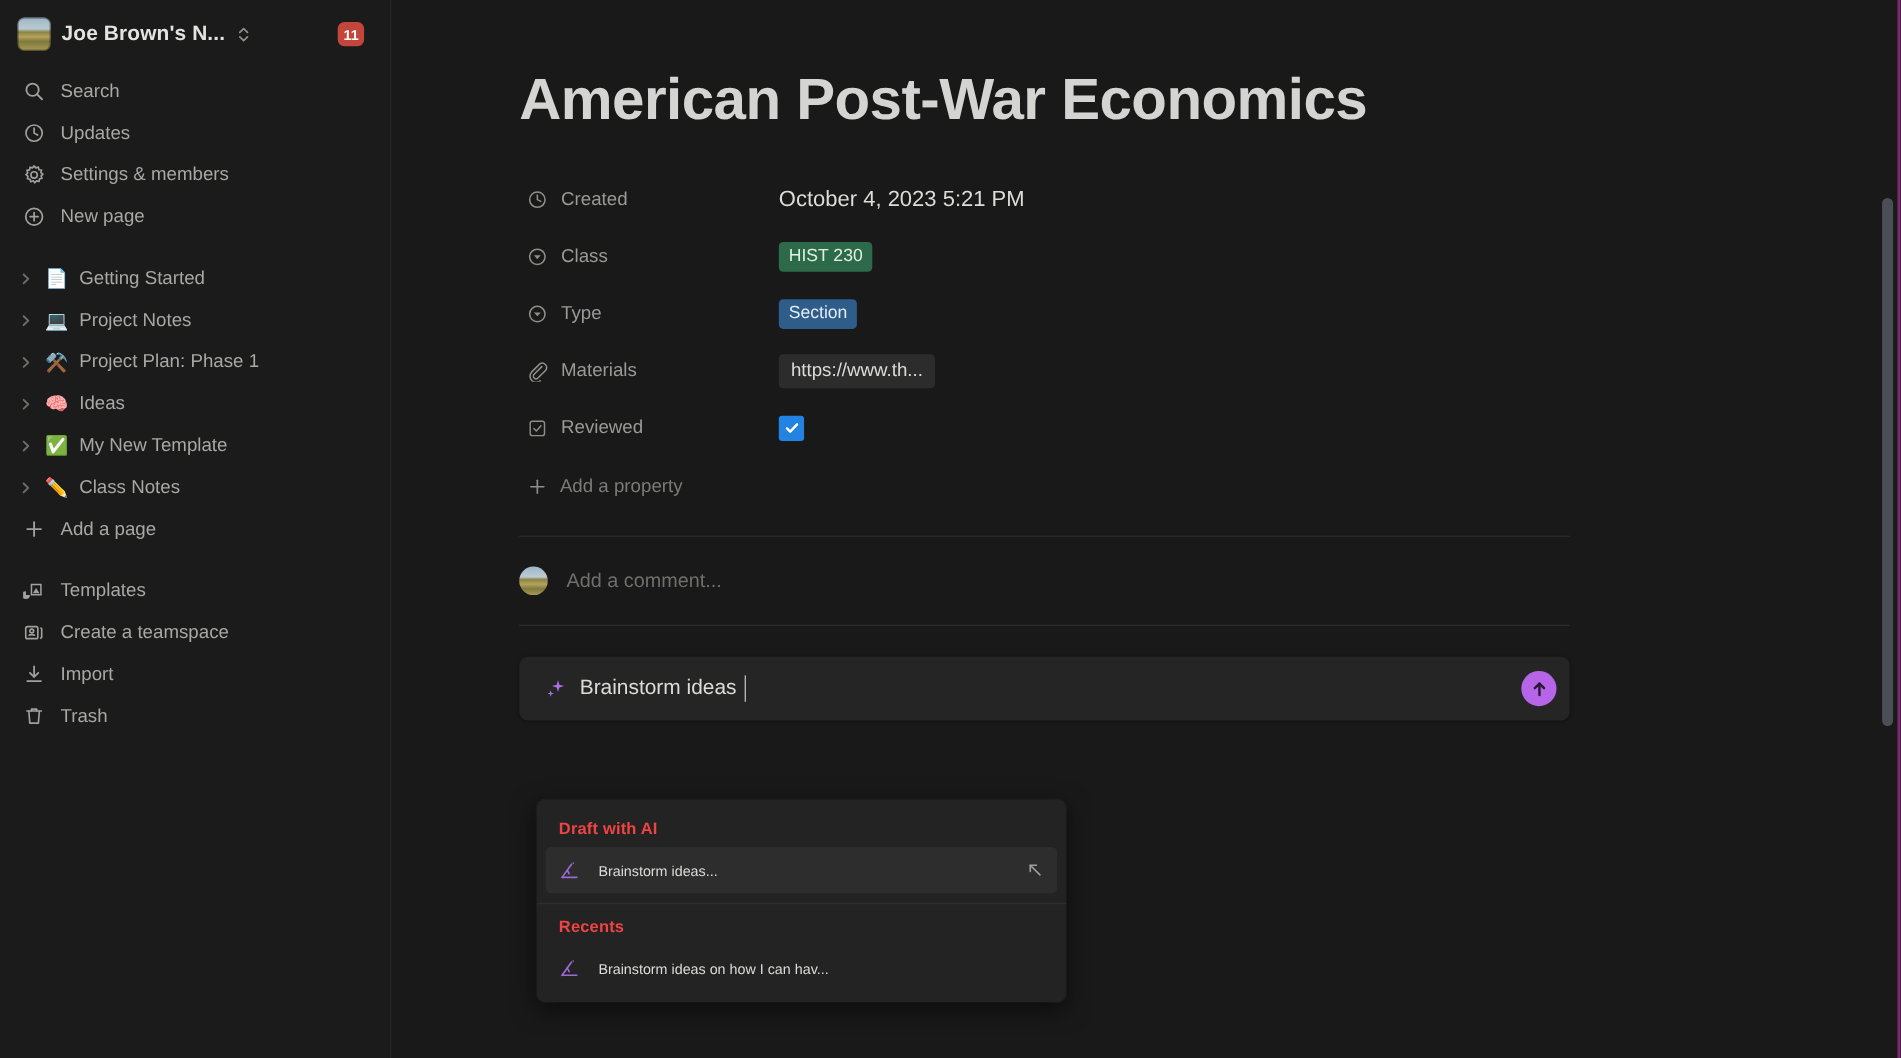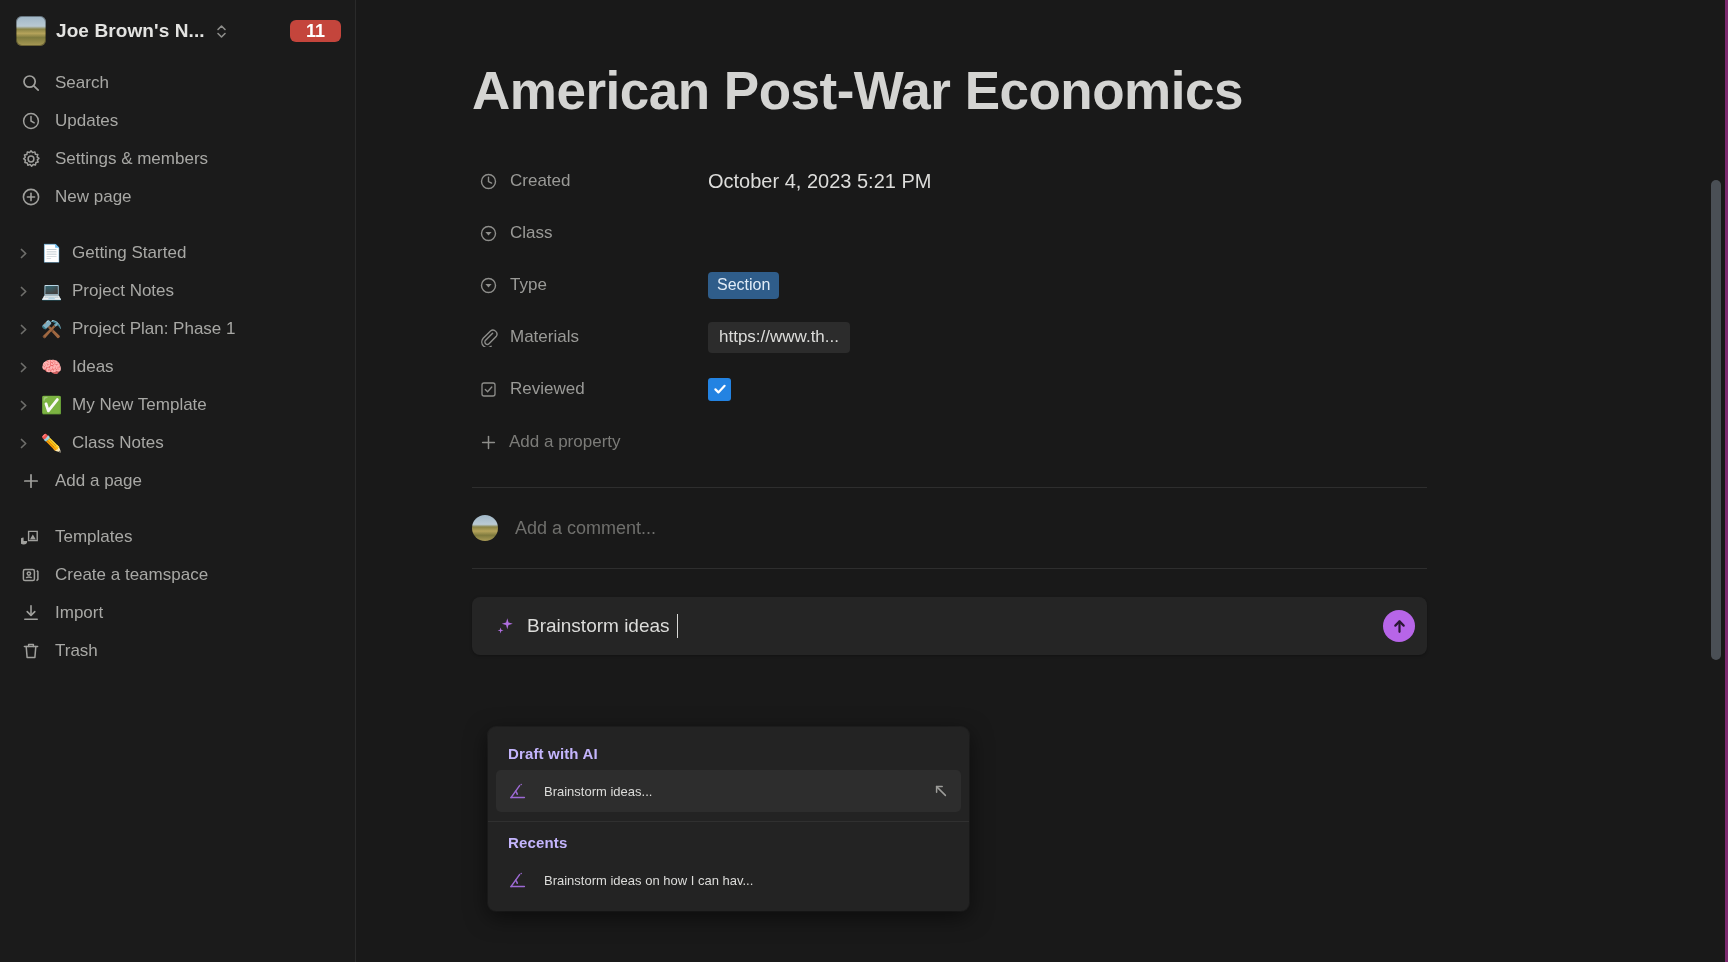--- a/index.html
+++ b/index.html
@@ -60,29 +60,30 @@
   .ws-chevrons {
     color: #8d8d8a;
     flex: 0 0 auto;
     display: flex;
     align-items: center;
   }
   .ws-spacer { flex: 1 1 auto; }
   .ws-badge {
     background: #c4453c;
     color: #fff;
-    font-size: 18px;
+    font-size: 13px;
     font-weight: bold;
     border-radius: 6px;
     min-width: 23px;
     height: 22px;
     display: flex;
     align-items: center;
     justify-content: center;
-    padding: 0 16px;
+    padding: 0 5px;
+    margin-right: 10px;
   }
 
   .nav-group { margin-top: 12px; }
 
   .nav-row {
     display: flex;
     align-items: center;
     height: 38px;
     padding: 0 14px 0 20px;
     gap: 13px;
@@ -321,21 +322,21 @@
     width: 481px;
     background: #232323;
     border-radius: 8px;
     box-shadow: 0 6px 22px rgba(0,0,0,.55), 0 0 0 1px rgba(255,255,255,.045);
     padding: 8px 0 10px 0;
     overflow: hidden;
   }
   .menu-section-title {
     font-size: 15px;
     font-weight: bold;
-    color: #c4b5fd;
+    color: #ef4444;
     padding: 10px 20px 8px 20px;
     letter-spacing: .15px;
   }
   .menu-item {
     display: flex;
     align-items: center;
     height: 42px;
     margin: 0 8px;
     padding: 0 11px;
     border-radius: 5px;
@@ -596,20 +597,23 @@
         <div class="prop-row">
           <div class="prop-key">
             <span class="prop-key-ico">
               <svg width="19" height="19" viewBox="0 0 19 19" fill="none" stroke="currentColor" stroke-width="1.4">
                 <circle cx="9.5" cy="9.5" r="7"></circle>
                   <path d="M6.4 8 L9.5 11.6 L12.6 8 Z" fill="currentColor" stroke="none"></path>
               </svg>
             </span>
             <span class="prop-key-label">Class</span>
           </div>
+          <div class="prop-val">
+            <span class="chip chip-class">HIST 230</span>
+          </div>
         </div>
 
         <div class="prop-row">
           <div class="prop-key">
             <span class="prop-key-ico">
               <svg width="19" height="19" viewBox="0 0 19 19" fill="none" stroke="currentColor" stroke-width="1.4">
                 <circle cx="9.5" cy="9.5" r="7"></circle>
                   <path d="M6.4 8 L9.5 11.6 L12.6 8 Z" fill="currentColor" stroke="none"></path>
               </svg>
             </span>

